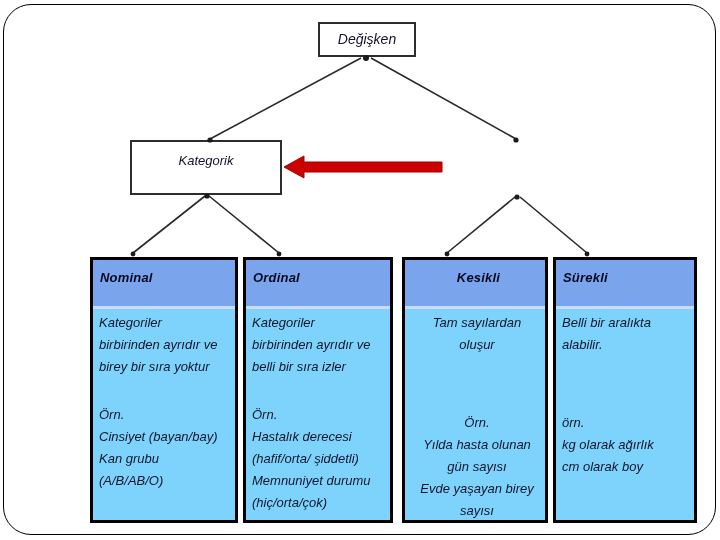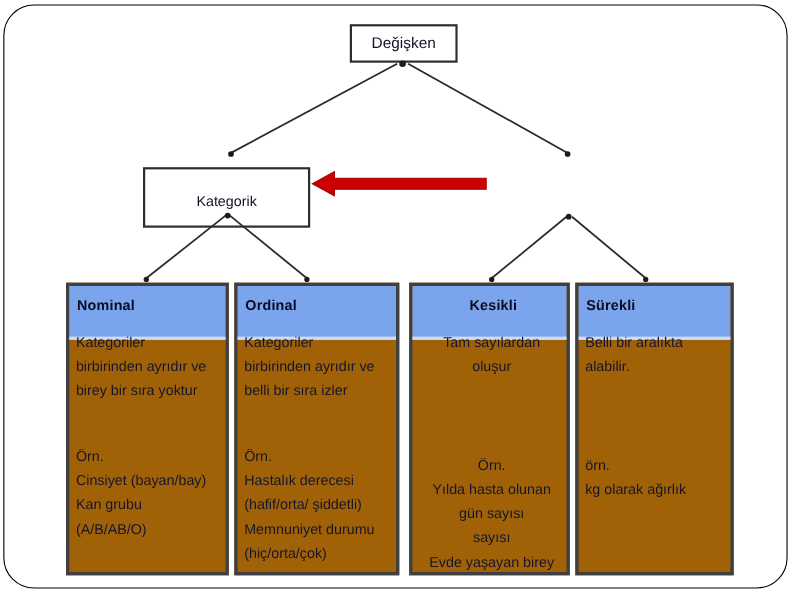--- a/index.html
+++ b/index.html
@@ -9,20 +9,21 @@
     height: 540px;
     background: #ffffff;
     font-family: "Liberation Sans", "DejaVu Sans", sans-serif;
     overflow: hidden;
   }
   .slide {
     position: relative;
     width: 704px;
     height: 540px;
     background: #ffffff;
+    font-style: italic;
   }
   .frame {
     position: absolute;
     left: 3px;
     top: 4px;
     width: 711px;
     height: 529px;
     border: 1.4px solid #000000;
     border-radius: 28px;
     pointer-events: none;
@@ -47,35 +48,35 @@
   }
   .node-root {
     left: 318px; top: 22px;
     width: 98px; height: 35px;
     font-size: 14px;
     line-height: 31px;
   }
   .node-branch {
     font-size: 13px;
     line-height: 22px;
-    padding-top: 18px;
-    margin-top: 12px;
+    padding-top: 8px;
   }
   .node-kategorik { left: 130px; top: 140px; width: 152px; height: 55px; }
   .node-numerik  { left: 442px; top: 140px; width: 150px; height: 56px; }
 
   .leaf {
     position: absolute;
     top: 257px;
     height: 266px;
-    background: #a16207;
-    border: 3px solid #404040;
+    background: #7dd3fc;
+    border: 3px solid #000000;
     box-sizing: border-box;
     z-index: 2;
     color: #15152b;
+    margin-left: 30px;
   }
   .leaf-1 { left: 60px;  width: 148px; }
   .leaf-2 { left: 213px; width: 150px; }
   .leaf-3 { left: 372px; width: 146px; text-align: center; }
   .leaf-4 { left: 523px; width: 144px; }
 
   .leaf-header {
     position: absolute;
     left: 0; top: 0; right: 0;
     height: 36px;
@@ -84,21 +85,21 @@
     font-size: 13px;
     font-weight: bold;
     color: #0a0a22;
     padding: 10px 0 0 7px;
     box-sizing: content-box;
     letter-spacing: 0.2px;
   }
   .leaf-body {
     position: absolute;
     left: 6px; right: 2px;
-    top: 40px;
+    top: 52px;
     font-size: 13px;
     line-height: 22px;
   }
   .leaf-examples {
     position: absolute;
     left: 6px; right: 2px;
     font-size: 13px;
     line-height: 22px;
   }
   .ex-a { top: 144px; }
@@ -152,34 +153,35 @@
   <div class="leaf leaf-3">
     <div class="leaf-header">Kesikli</div>
     <div class="leaf-body">
         <div>Tam sayılardan</div>
         <div>oluşur</div>
       </div>
     <div class="leaf-examples ex-b">
         <div>Örn.</div>
         <div>Yılda hasta olunan</div>
         <div>gün sayısı</div>
+        <div>Evde yaşayan birey</div>
         <div>sayısı</div>
-        <div>Evde yaşayan birey</div>
       </div>
   </div>
 
   <div class="leaf leaf-4">
     <div class="leaf-header">Sürekli</div>
     <div class="leaf-body">
         <div>Belli bir aralıkta</div>
         <div>alabilir.</div>
       </div>
     <div class="leaf-examples ex-b">
         <div>örn.</div>
         <div>kg olarak ağırlık</div>
+        <div>cm olarak boy</div>
       </div>
   </div>
 
   <svg class="overlay" viewBox="0 0 720 540">
     <g stroke="#2a2a2a" stroke-width="1.6" fill="none">
       <line x1="361" y1="58" x2="210" y2="139"></line>
       <line x1="371" y1="58" x2="516" y2="139"></line>
       <line x1="205" y1="196" x2="133" y2="253"></line>
       <line x1="209" y1="196" x2="279" y2="253"></line>
       <line x1="515" y1="197" x2="447" y2="253"></line>

